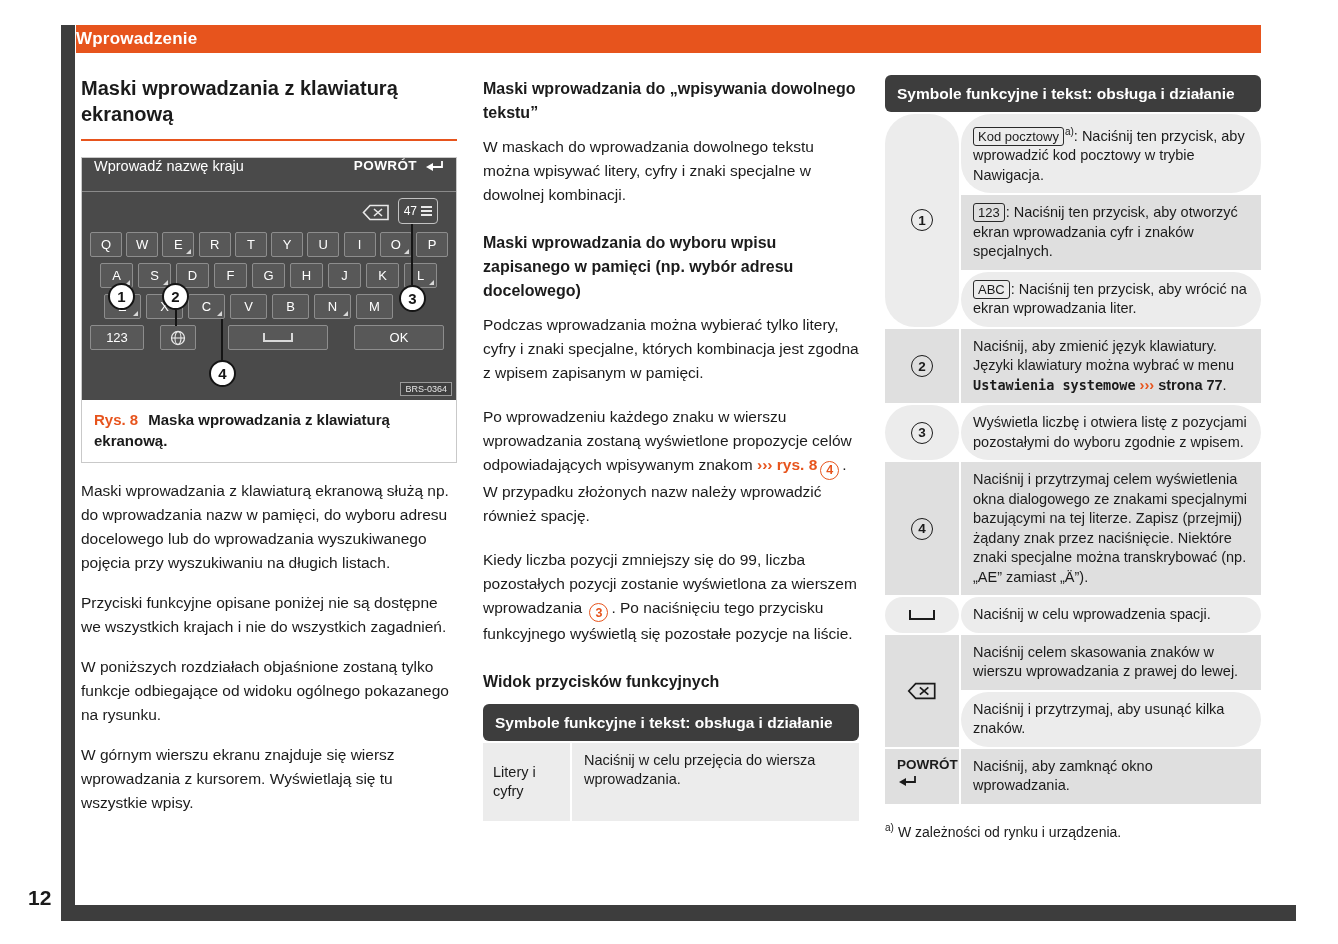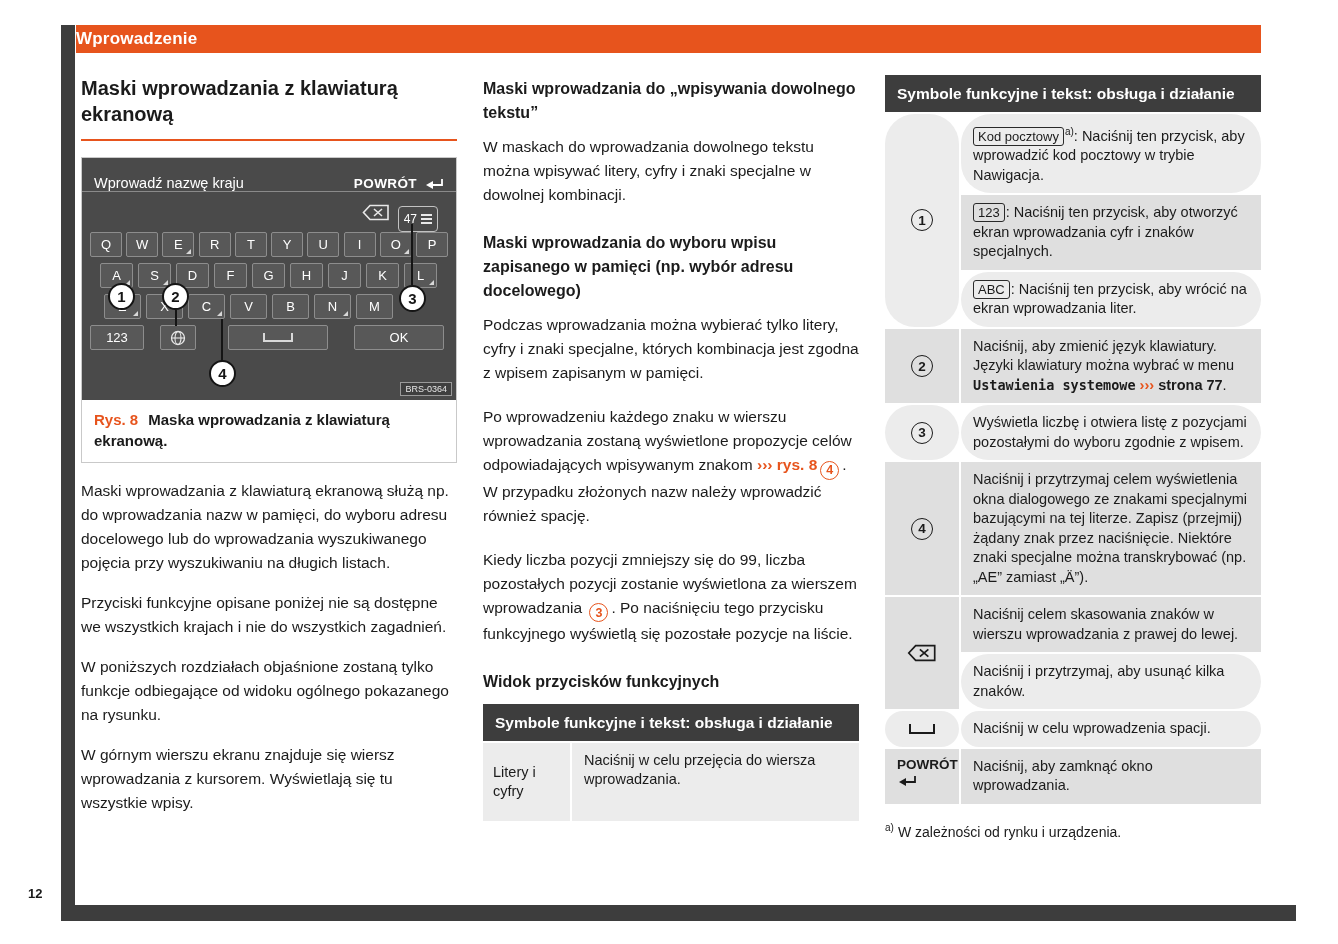--- a/index.html
+++ b/index.html
@@ -4,38 +4,38 @@
 <style>
   html,body{margin:0;padding:0;width:1338px;height:944px;background:#ffffff;overflow:hidden;}
   body{font-family:"Liberation Sans", sans-serif;color:#1b1b1b;position:relative;}
   .sheet{position:absolute;inset:0;}
 
   
   .top-bar{position:absolute;left:76px;top:25px;width:1185px;height:28px;background:#e7541d;color:#fff;
     font-size:17px;font-weight:bold;text-align:left;line-height:28px;letter-spacing:.2px;}
   .left-edge{position:absolute;left:61px;top:25px;width:14px;height:896px;background:#3d3d3d;}
   .bottom-bar{position:absolute;left:61px;top:905px;width:1235px;height:16px;background:#3d3d3d;}
-  .page-num{position:absolute;left:28px;top:886px;font-size:13px;font-weight:bold;}
+  .page-num{position:absolute;left:28px;top:886px;font-size:21px;font-weight:bold;}
 
   .col{position:absolute;top:75px;width:376px;}
   .col-left{left:81px;}
   .col-mid{left:483px;}
   .col-right{left:885px;}
 
   
   .col-title{margin:0;font-size:20px;font-weight:bold;line-height:26px;padding-bottom:12px;
     border-bottom:2.5px solid #e7541d;}
   .fig{margin:16px 0 0;border:1px solid #c9c9c9;width:376px;box-sizing:border-box;}
   .screen{position:relative;height:242px;background:#4a4a4a;overflow:hidden;}
   .screen-header{position:absolute;top:0;left:0;right:0;height:33px;border-bottom:1px solid #8a8a8a;
-    display:flex;justify-content:space-between;align-items:flex-end;padding:0 12px;color:#fff;font-size:14.5px;gap:48px;}
+    display:flex;justify-content:space-between;align-items:flex-start;padding:0 12px;color:#fff;font-size:14.5px;gap:48px;}
   .back-btn{display:flex;align-items:center;gap:7px;font-size:13.5px;letter-spacing:.4px;font-weight:bold;}
   .bksp-icon{position:absolute;top:46px;right:66px;}
   .counter-btn{position:absolute;top:40px;right:18px;height:24px;border:1px solid #c2c2c2;border-radius:4px;
-    display:flex;align-items:center;gap:4px;padding:0 5px;color:#fff;font-size:12px;margin-top:8px;}
+    display:flex;align-items:center;gap:4px;padding:0 5px;color:#fff;font-size:12px;}
   .list-icon{display:flex;flex-direction:column;gap:2px;}
   .list-icon i{display:block;width:11px;height:2px;background:#e8e8e8;}
   .krow{position:absolute;left:8px;right:8px;display:flex;}
   .krow1{top:74px;justify-content:space-between;}
   .krow2{top:105px;gap:5px;margin-left:10px;}
   .krow3{top:136px;gap:5px;margin-left:14px;}
   .krow4{top:167px;}
   .key{position:relative;height:25px;background:#585858;border:1px solid #8d8d8d;border-radius:2px;color:#fff;
     font-size:13px;display:flex;align-items:center;justify-content:center;box-sizing:border-box;}
   .krow1 .key{width:32px;}
@@ -65,21 +65,21 @@
   
   .col-mid .h3{margin:24px 0 10px;font-size:16px;font-weight:bold;line-height:24px;}
   .col-mid .h3:first-child{margin-top:2px;}
   .col-mid p{margin:0 0 20px;font-size:15.5px;line-height:24px;}
   .orange-bold{color:#e7541d;font-weight:bold;}
   .cnum-inline{display:inline-flex;width:19px;height:19px;border:1.6px solid #e7541d;border-radius:50%;
     color:#e7541d;font-size:12.5px;font-weight:bold;align-items:center;justify-content:center;
     vertical-align:-4px;margin:0 3px;box-sizing:border-box;}
 
   
-  .tbl-header{background:#3d3d3d;color:#fff;font-weight:bold;font-size:15.5px;line-height:21px;padding:8px 12px;}
+  .tbl-header{background:#3d3d3d;color:#fff;font-weight:bold;font-size:15.5px;line-height:21px;padding:8px 12px;border-radius:6px;}
   .tbl-row{display:flex;margin-top:2px;}
   .cell-label{width:87px;background:#ececec;padding:20px 10px;font-size:14.5px;line-height:19px;box-sizing:border-box;}
   .cell-text{flex:1;background:#ececec;padding:8px 12px;margin-left:2px;font-size:14.5px;line-height:19px;}
 
   .rrow{display:flex;margin-top:2px;}
   .sym-cell{width:74px;display:flex;align-items:center;justify-content:center;box-sizing:border-box;}
   .sub-col{flex:1;margin-left:2px;display:flex;flex-direction:column;gap:2px;}
   .sub{padding:8px 12px;font-size:14.5px;line-height:19.5px;}
   .bg-a{background:#ececec;border-radius:30px;}
   .bg-b{background:#dfdfdf;}
@@ -266,38 +266,38 @@
     <div class="rrow">
       <div class="sym-cell bg-b">
         <span class="cnum">4</span>
       </div>
       <div class="sub-col">
         <div class="sub bg-b">Naciśnij i przytrzymaj celem wyświetlenia okna dialogowego ze znakami specjalnymi bazującymi na tej literze. Zapisz (przejmij) żądany znak przez naciśnięcie. Niektóre znaki specjalne można transkrybować (np. „AE” zamiast „Ä”).</div>
       </div>
     </div>
 
     <div class="rrow">
+      <div class="sym-cell bg-a">
+        <span class="space-sym"></span>
+      </div>
+      <div class="sub-col">
+        <div class="sub bg-a">Naciśnij w celu wprowadzenia spacji.</div>
+      </div>
+    </div>
+
+    <div class="rrow">
       <div class="sym-cell bg-b">
         <svg width="30" height="18" viewBox="0 0 28 17">
           <path d="M8 1.5 H26 V15.5 H8 L1.5 8.5 Z" fill="none" stroke="#1b1b1b" stroke-width="1.6"></path>
           <path d="M12 5 L20 12 M20 5 L12 12" stroke="#1b1b1b" stroke-width="1.6"></path>
         </svg>
       </div>
       <div class="sub-col">
         <div class="sub bg-b">Naciśnij celem skasowania znaków w wierszu wprowadzania z prawej do lewej.</div>
         <div class="sub bg-a">Naciśnij i przytrzymaj, aby usunąć kilka znaków.</div>
-      </div>
-    </div>
-
-    <div class="rrow">
-      <div class="sym-cell bg-a">
-        <span class="space-sym"></span>
-      </div>
-      <div class="sub-col">
-        <div class="sub bg-a">Naciśnij w celu wprowadzenia spacji.</div>
       </div>
     </div>
 
     <div class="rrow">
       <div class="sym-cell bg-b powrot-cell">
         <span class="powrot-label">POWRÓT</span>
         <svg width="20" height="12" viewBox="0 0 20 12">
           <path d="M18 1 V7 H8" fill="none" stroke="#1b1b1b" stroke-width="1.8"></path>
           <polygon points="2,7 9,3 9,11" fill="#1b1b1b"></polygon>
         </svg>

